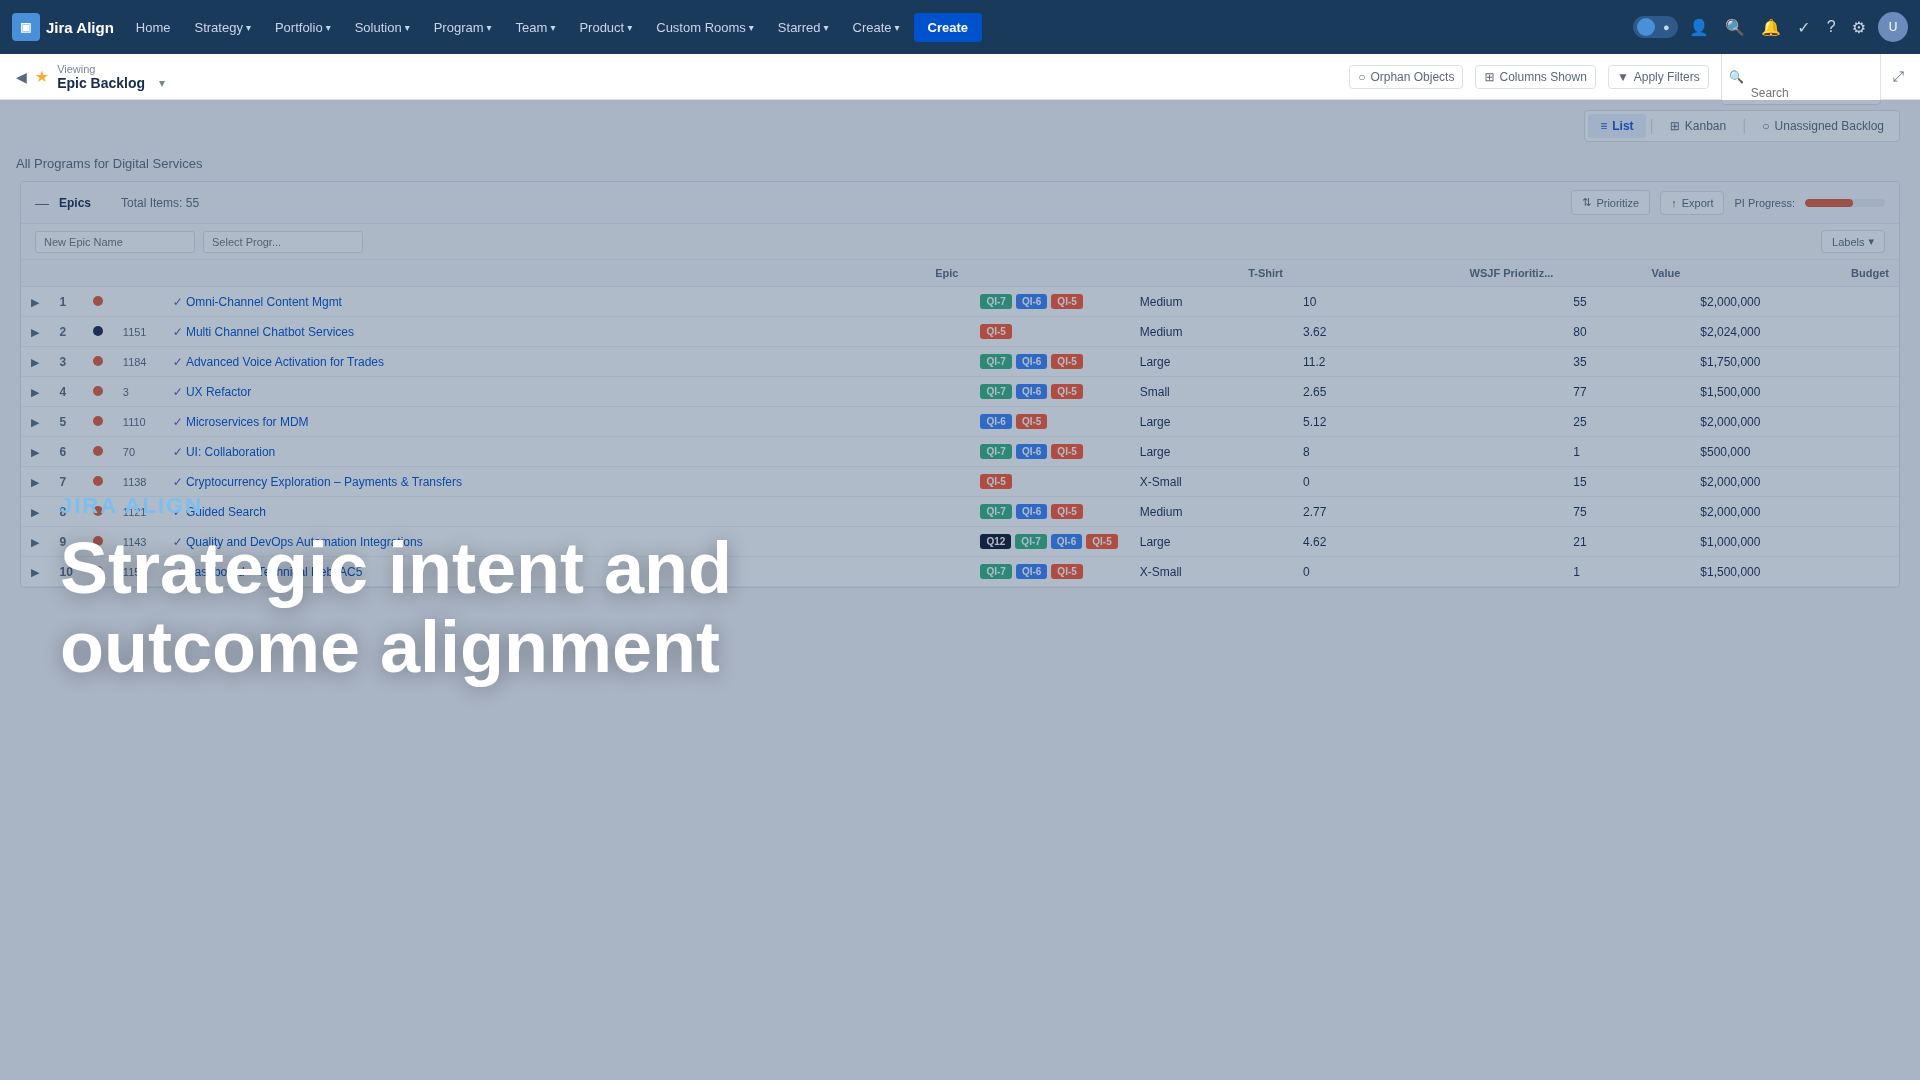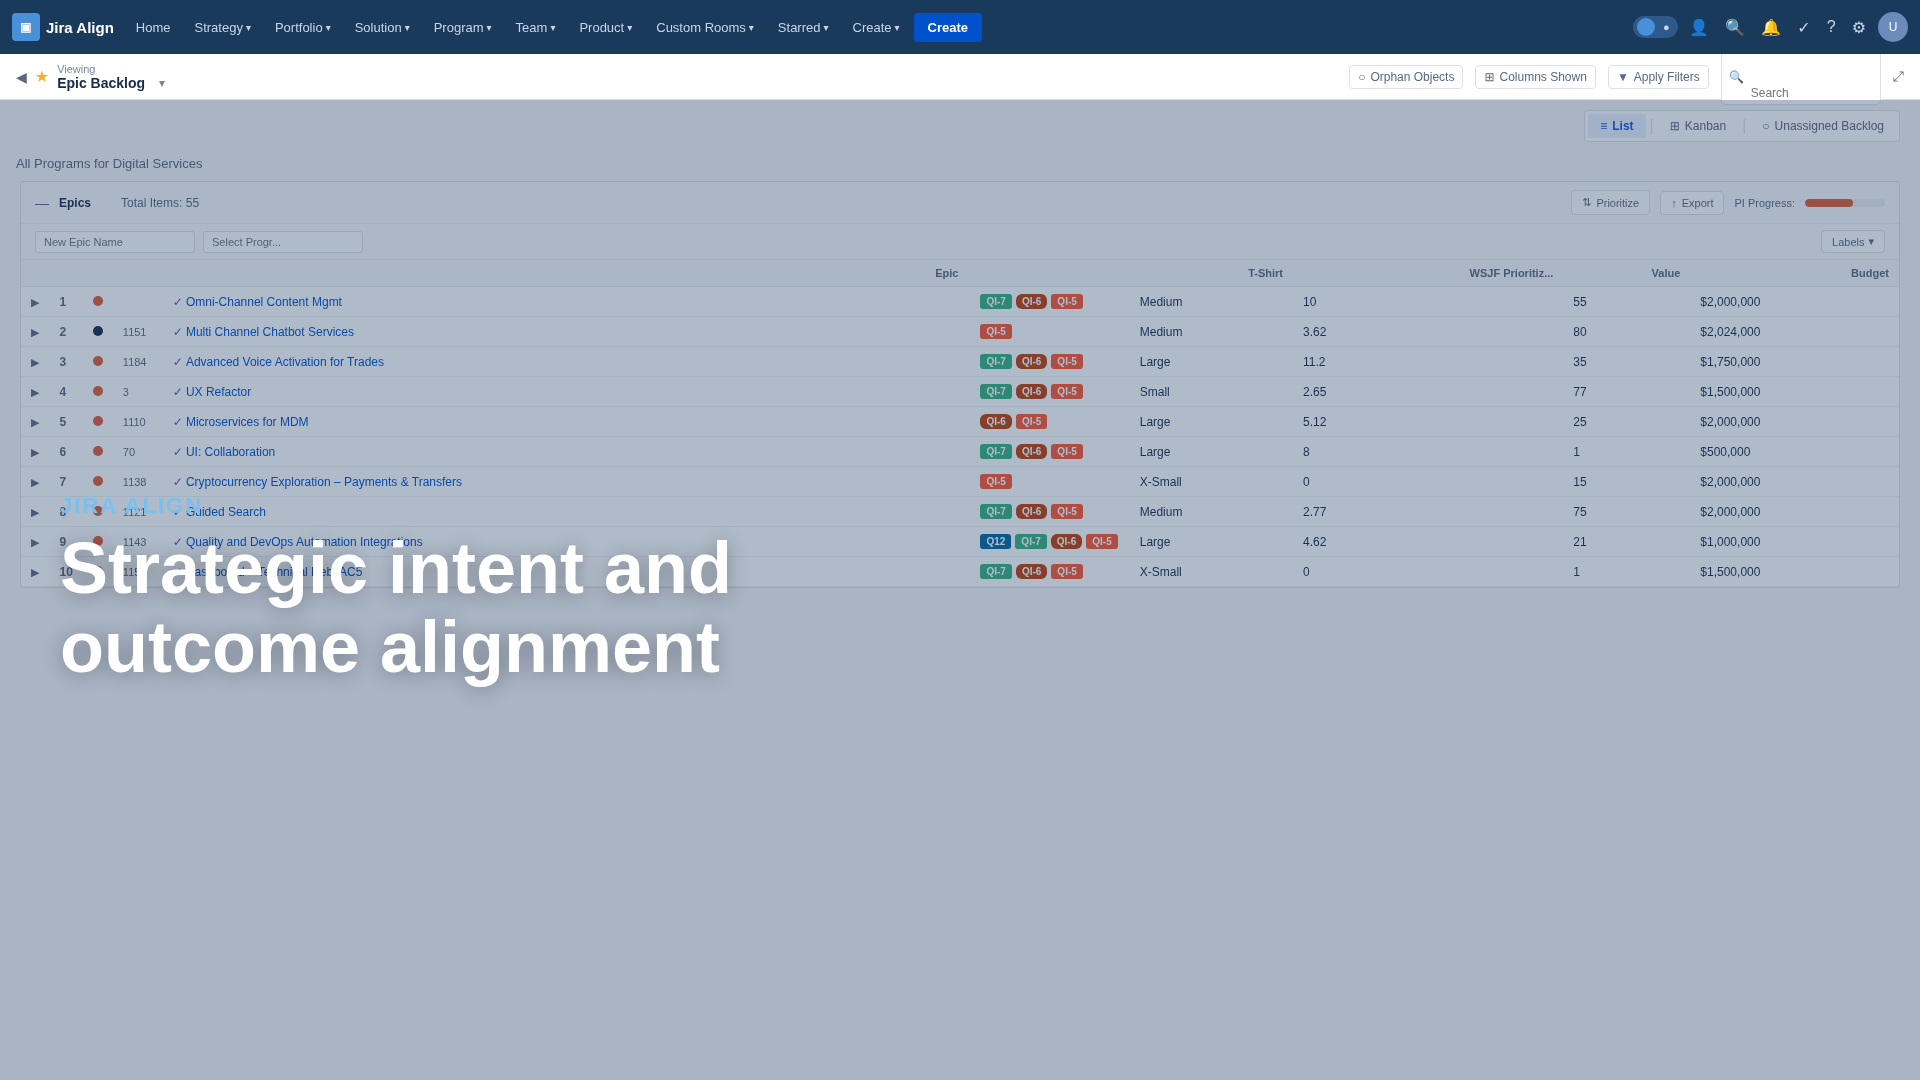--- a/index.html
+++ b/index.html
@@ -346,23 +346,23 @@
     .pi-tag {
       display: inline-block;
       padding: 2px 6px;
       border-radius: 3px;
       font-size: 10px;
       font-weight: 600;
       margin: 0 2px;
       color: white;
     }
     .pi-qi7 { background: #36b37e; }
-    .pi-qi6 { background: #c2410c; border-radius: 6px; }
+    .pi-qi6 { background: #3b82f6; }
     .pi-qi5 { background: #ff5630; }
-    .pi-q12 { background: #0369a1; }
+    .pi-q12 { background: #0f172a; }
     .tshirt { font-size: 12px; color: #172b4d; }
     .wsjf-val { font-size: 12px; color: #172b4d; }
     .value-val { font-size: 12px; color: #172b4d; }
     .budget-val { font-size: 12px; color: #172b4d; }
 
     
     .overlay {
       position: absolute;
       top: 0;
       left: 0;

